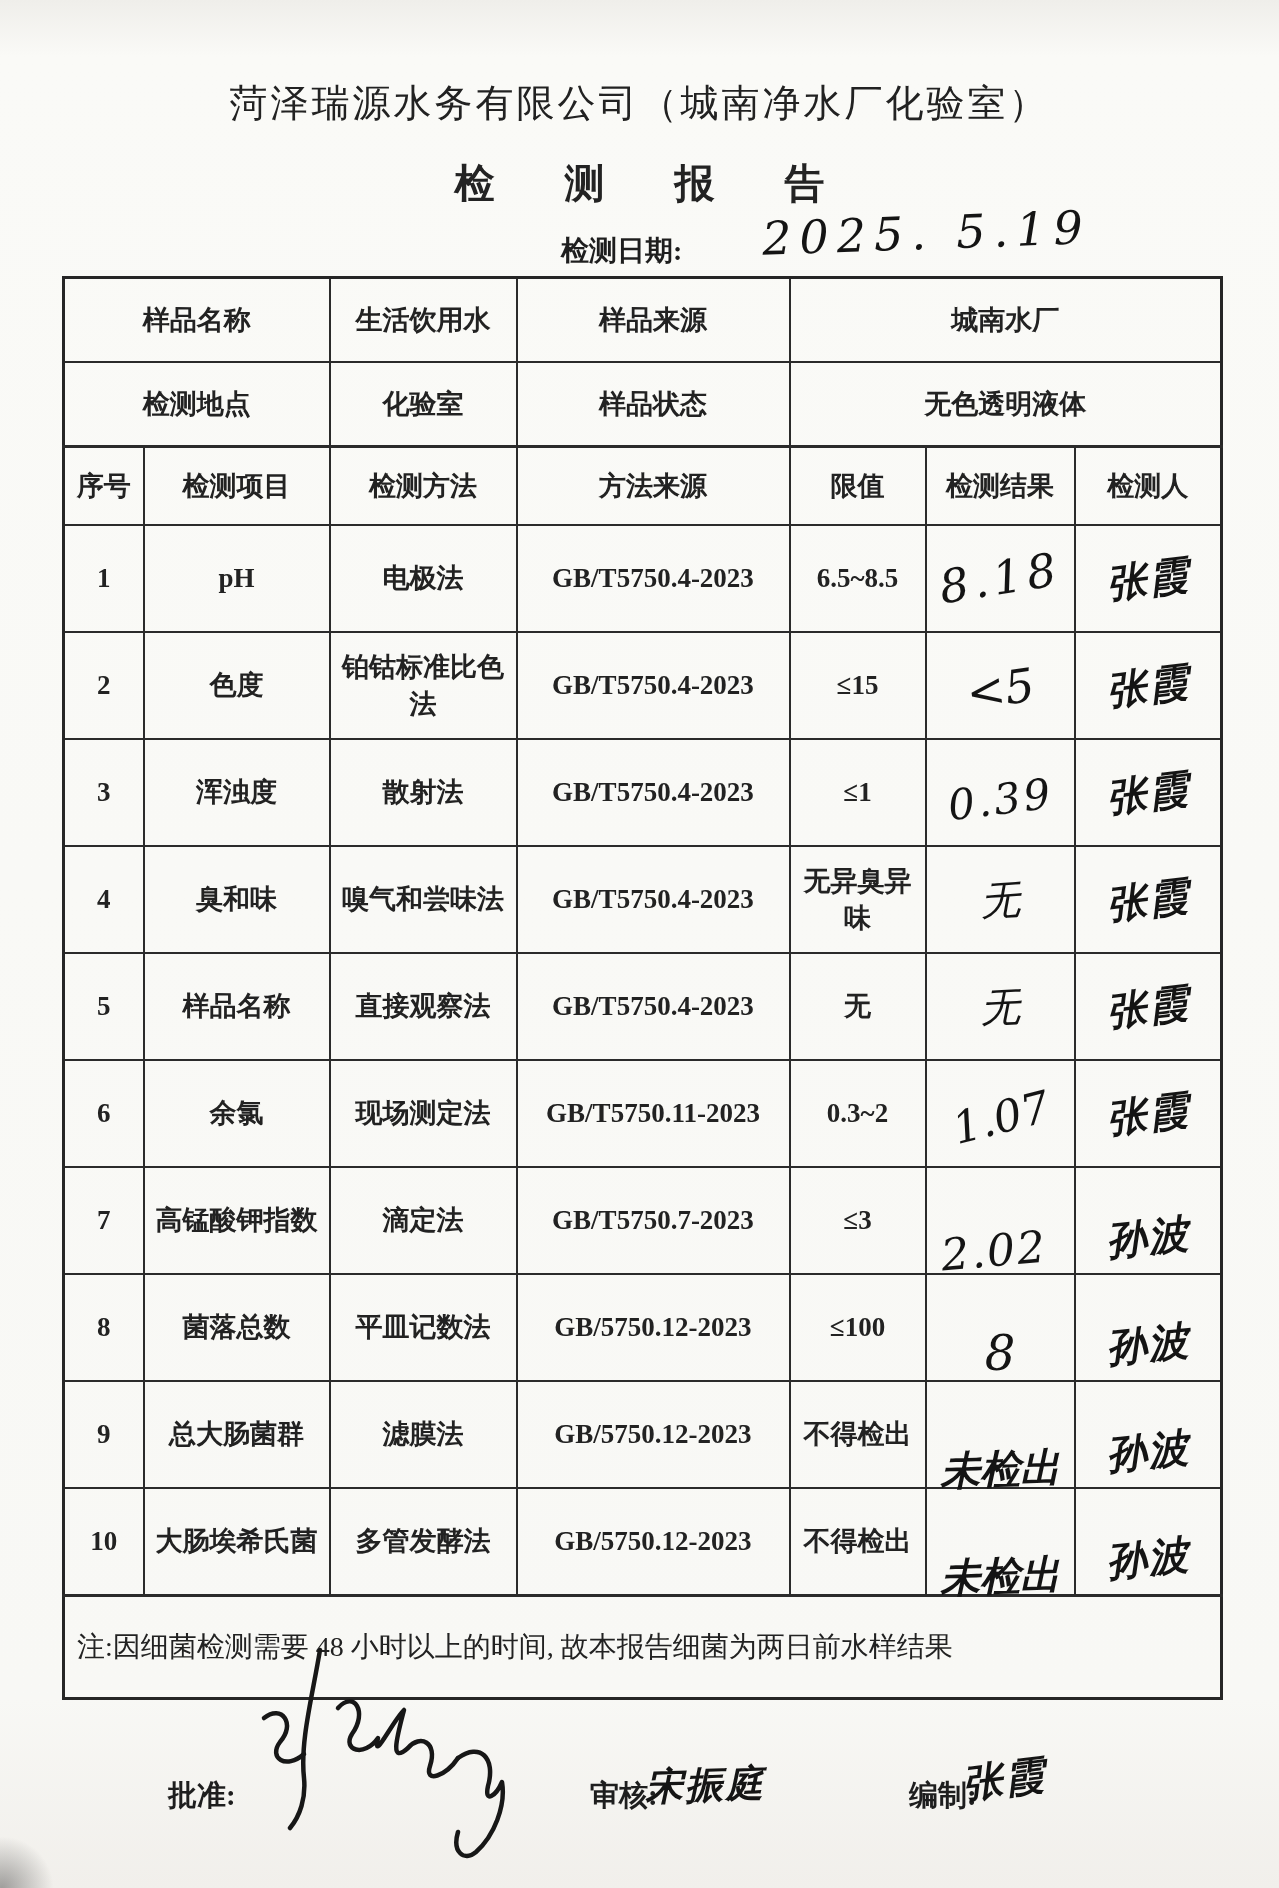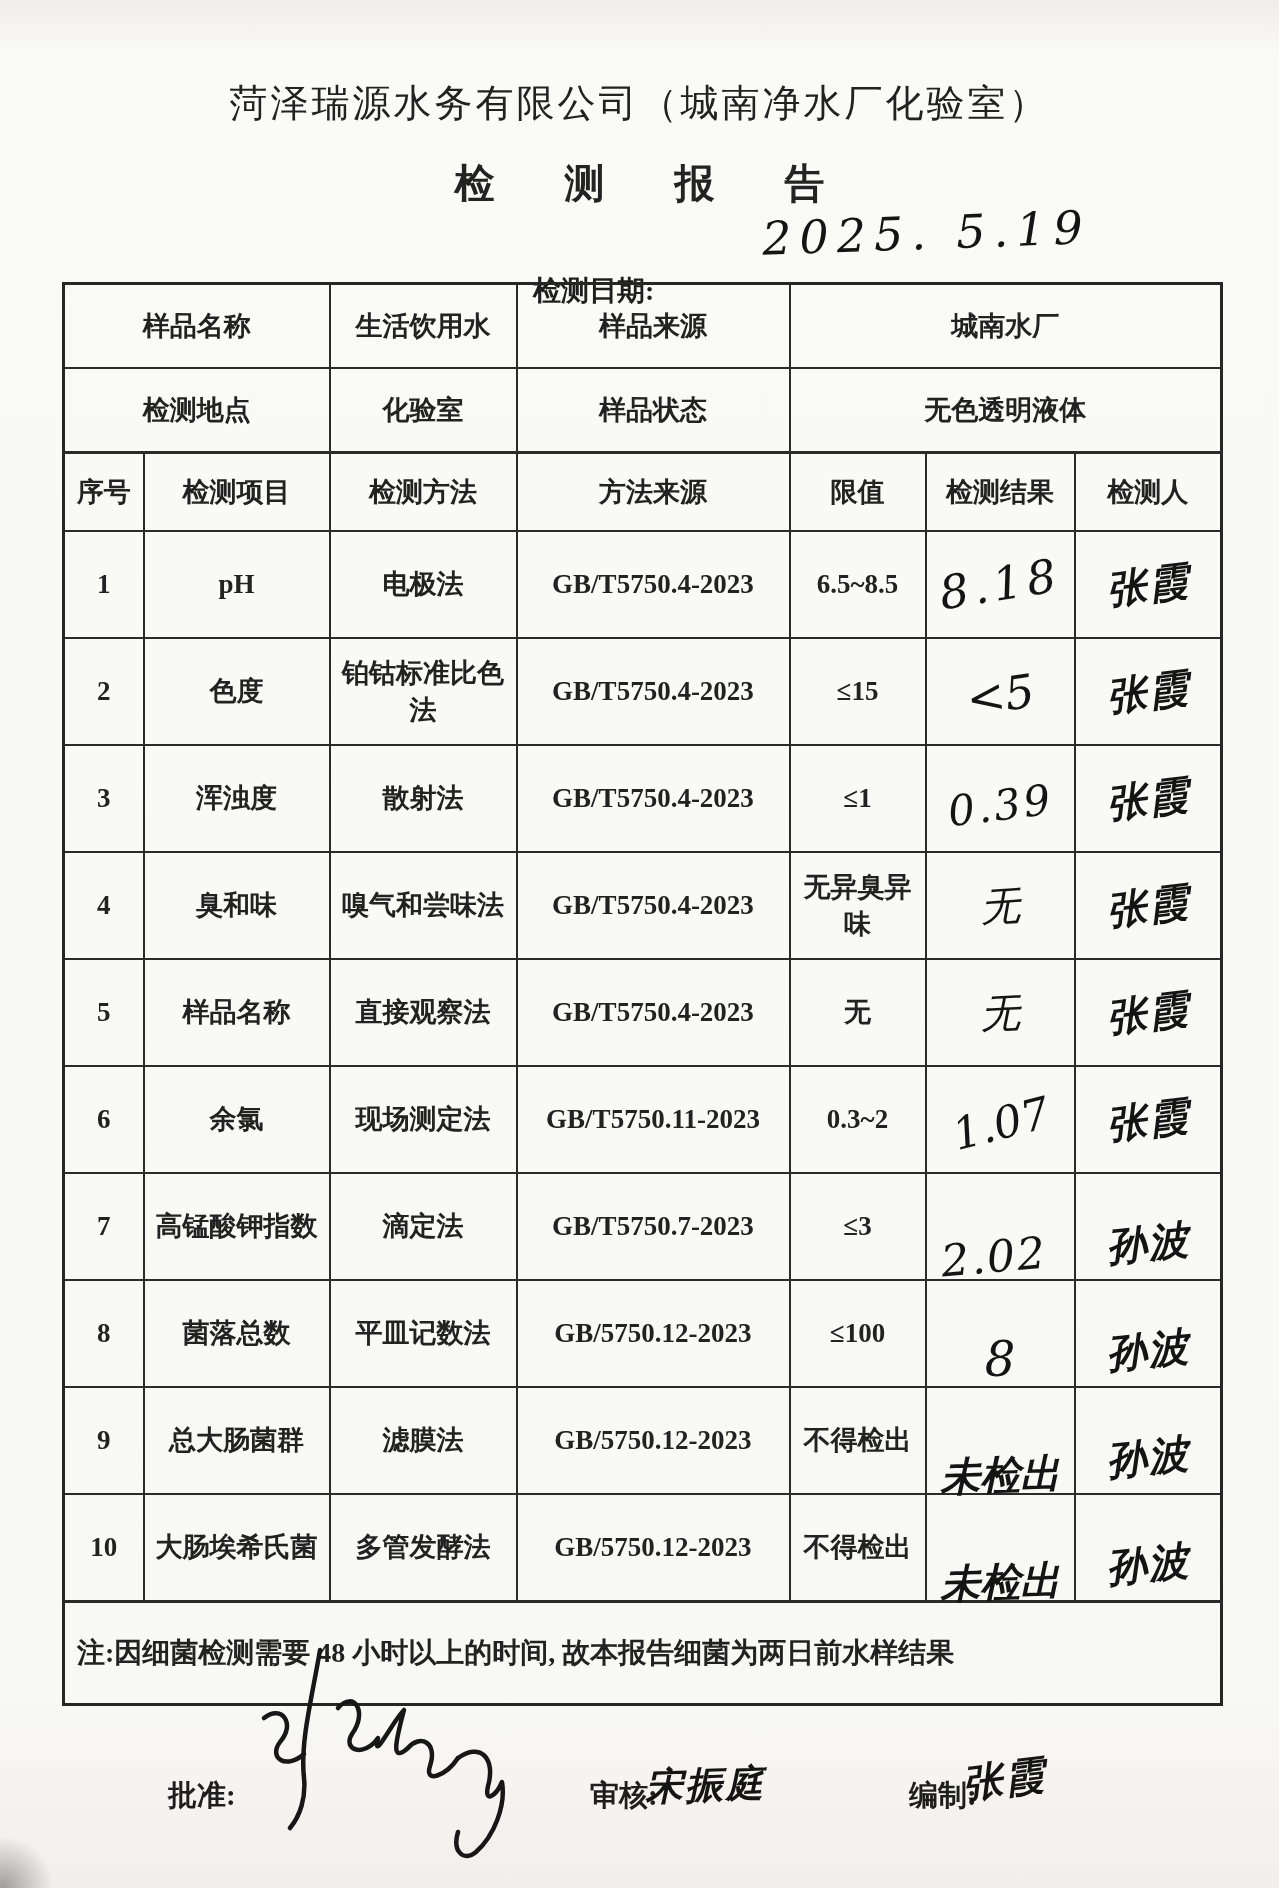--- a/index.html
+++ b/index.html
@@ -32,24 +32,23 @@
     top: 156px; left: 0; right: 0;
     text-align: center;
     font-size: 40px;
     font-weight: 700;
     letter-spacing: 30px;
     text-indent: 30px;
     color: #232323;
   }
   .date-label {
     position: absolute;
-    top: 232px; left: 533px;
+    top: 232px; left: 561px;
     font-size: 28px;
     font-weight: 700;
-    margin-top: 40px;
   }
   .date-value {
     position: absolute;
     top: 206px; left: 762px;
     font-size: 46px;
     transform: rotate(-2deg);
     letter-spacing: 8px;
   }
   
   .hw, .sig {
@@ -68,21 +67,20 @@
   
   table.report {
     position: absolute;
     top: 276px; left: 62px;
     width: 1158px;
     border-collapse: collapse;
     table-layout: fixed;
     font-size: 27px;
     font-weight: 600;
     color: #222;
-    margin-top: 6px;
   }
   table.report td, table.report th {
     border: 2.5px solid #2b2b2b;
     text-align: center;
     vertical-align: middle;
     padding: 2px 6px;
     overflow: visible;
     line-height: 1.35;
   }
   table.report { border: 3.5px solid #262626; }
@@ -94,21 +92,21 @@
   col.c6 { width: 149px; }
   col.c7 { width: 147px; }
   tr.info-row td  { height: 78px; }
   tr.header-row th { height: 72px; border-top-width: 3.5px; font-weight: 700; }
   tr.data-row td  { height: 101px; }
   tr.note-row td {
     height: 96px;
     text-align: left;
     padding-left: 12px;
     font-size: 28px;
-    font-weight: 700;
+    font-weight: 400;
     border-top-width: 3.5px;
   }
   td.c-source { font-family: "Liberation Serif", serif; letter-spacing: 0; }
   
   .hw-result {
     display: inline-block;
     font-size: 42px;
     font-weight: 500;
   }
   .row-1  .hw-result { transform: rotate(-9deg);  font-size: 46px; letter-spacing: 5px; }

